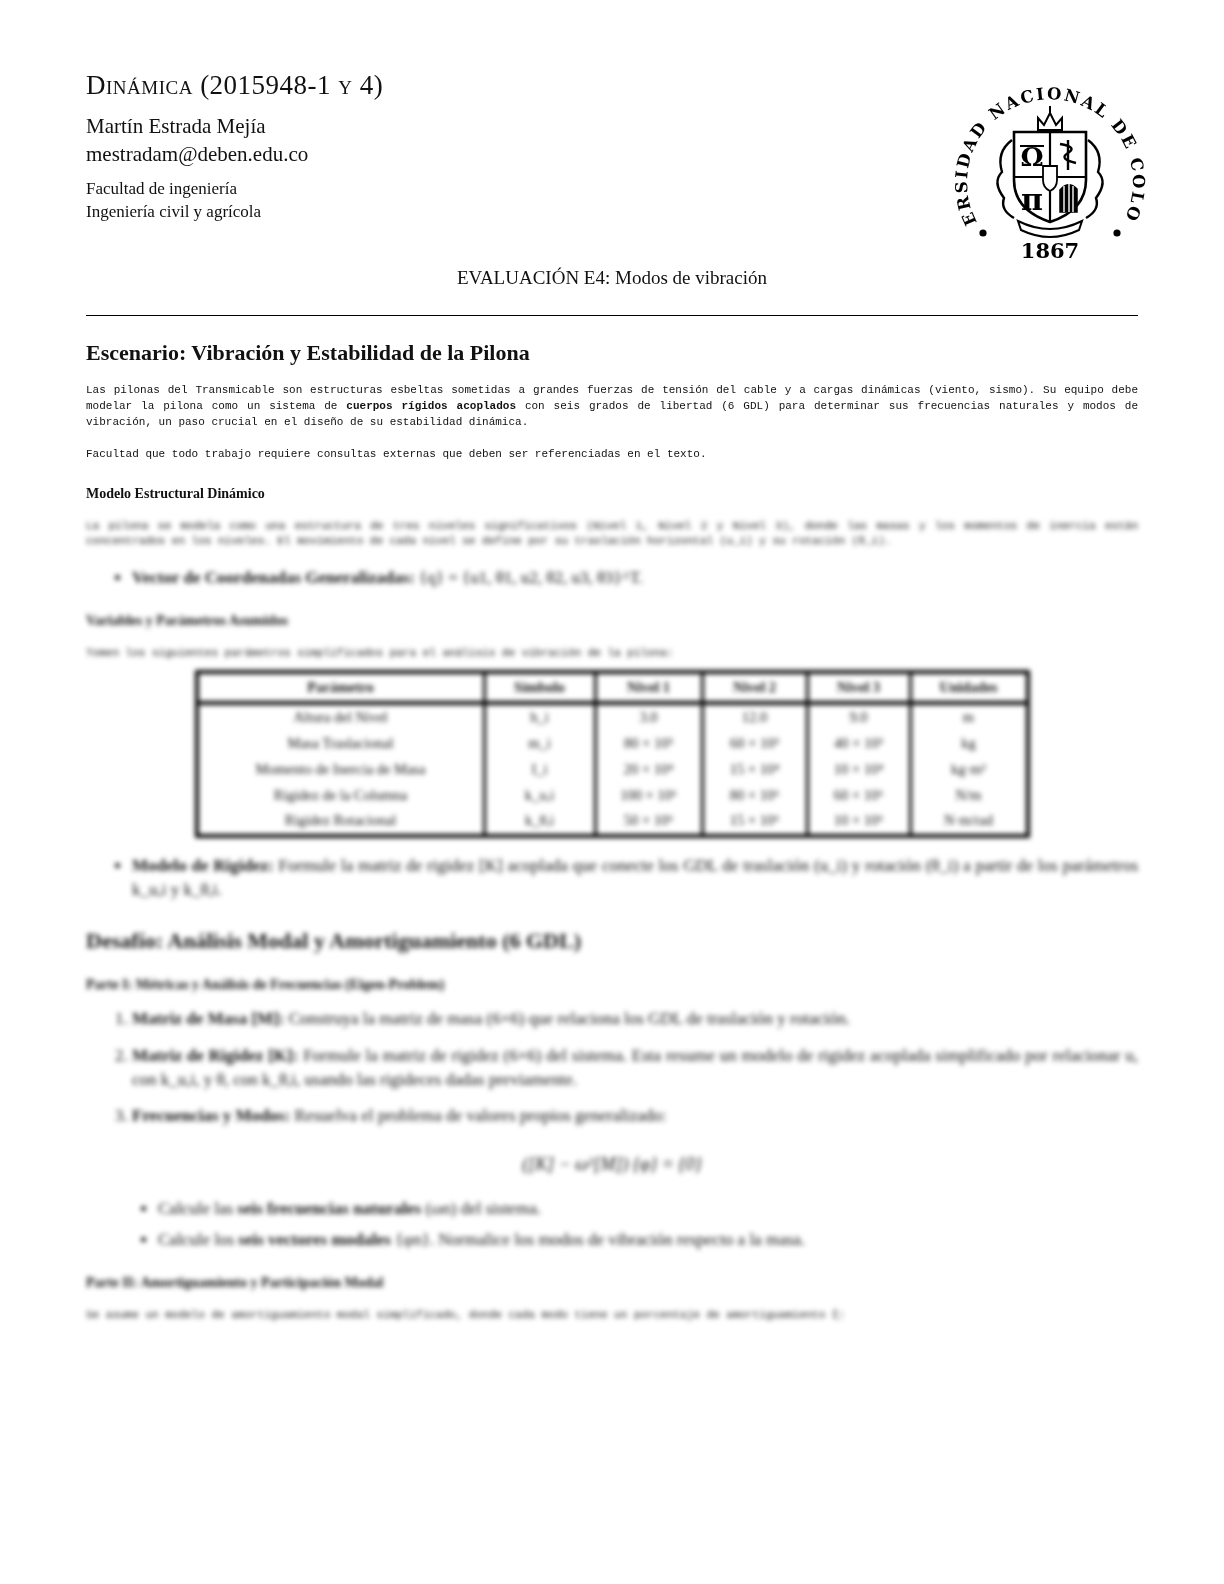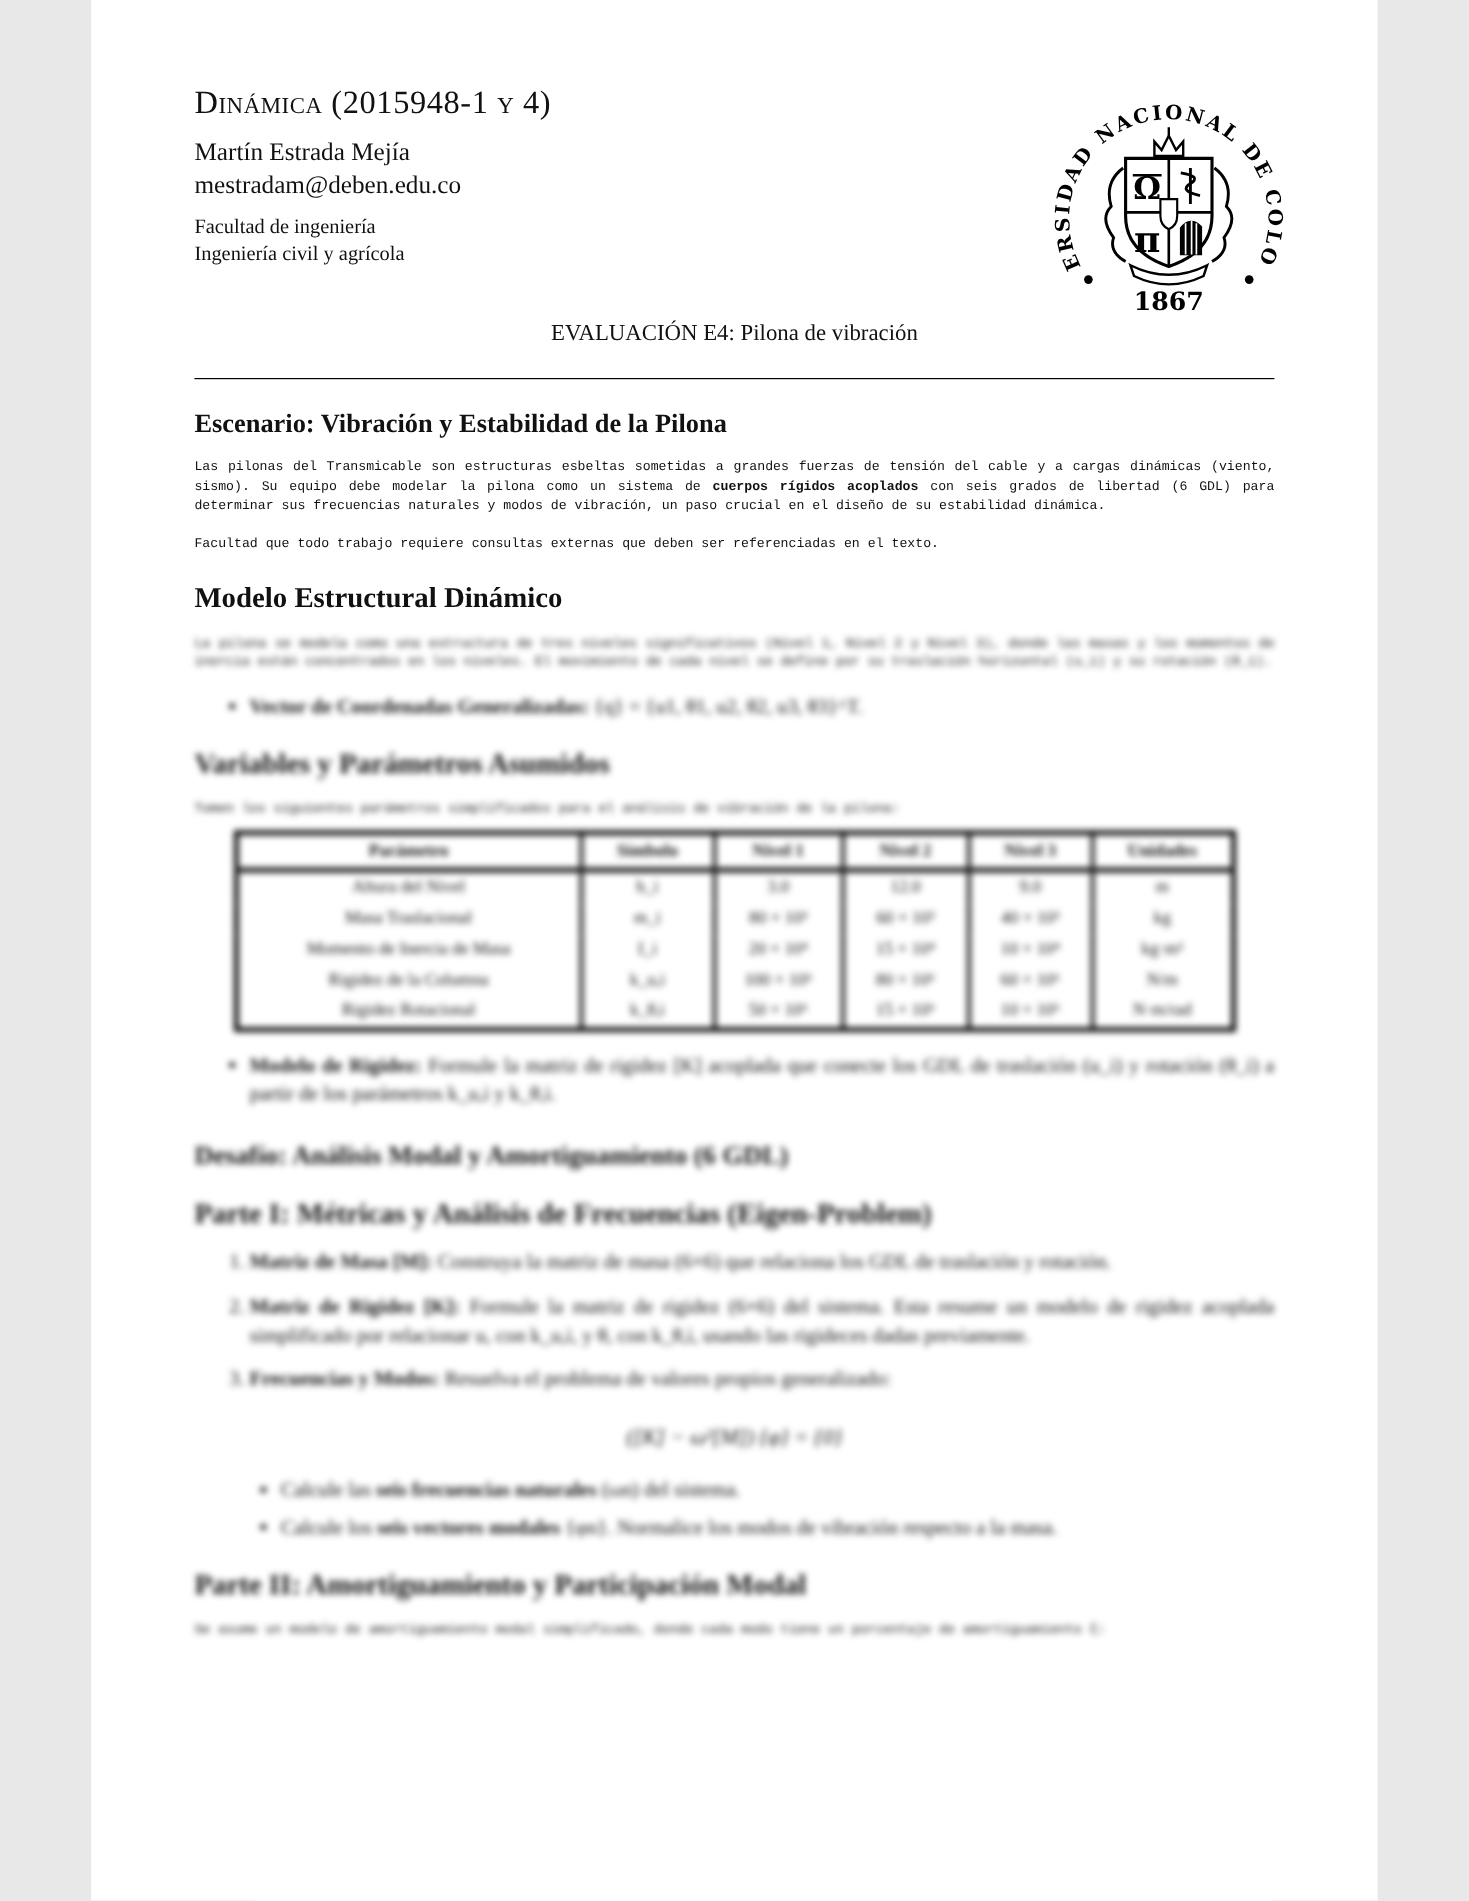--- a/index.html
+++ b/index.html
@@ -1,31 +1,31 @@
 <!DOCTYPE html>
 <html><head>
 <meta charset="utf-8">
 <style>
   html,body { margin:0; padding:0; background:#e8e8e8; }
   .page {
-    position:relative; width:1072px; height:1584px; margin:0 auto;
+    position:relative; width:1224px; height:1584px; margin:0 auto;
     background:#ffffff; color:#111;
     font-family:"Liberation Serif", serif;
     box-sizing:border-box; padding:70px 86px 0 86px; overflow:hidden;
   }
   .header { position:relative; }
   .course-title { font-size:27px; font-variant:small-caps; letter-spacing:0.5px; }
   .author-block { margin-top:12px; font-size:21px; line-height:1.32; }
   .dept-block { margin-top:10px; font-size:17px; line-height:1.32; }
   .seal { position:absolute; top:0; right:-12px; width:200px; height:200px; }
   .eval-title { margin-top:44px; text-align:center; font-size:19px; }
   hr.rule { margin:26px 0 0 0; border:none; border-top:1.6px solid #000; }
   h1.scenario { margin:24px 0 0 0; font-size:22px; font-weight:bold; }
   p.body { margin:17px 0 0 0; font-size:11px; line-height:1.42; text-align:justify;font-family:Liberation Mono, monospace; }
-  h3.sub { margin:23px 0 0 0; font-size:24px; font-weight:bold; }
+  h3.sub { margin:23px 0 0 0; font-size:14px; font-weight:bold; }
   h2.big { margin:26px 0 0 0; font-size:22px; font-weight:bold; }
   .fuzz { filter:blur(2.7px); }
   ul.blt { margin:16px 0 0 0; padding-left:46px; }
   ul.blt li { font-size:17px; line-height:1.42; text-align:justify; margin-top:6px; }
   ol.num { margin:14px 0 0 0; padding-left:46px; }
   ol.num li { font-size:17px; line-height:1.42; text-align:justify; margin-top:12px; }
   ul.sub2 { margin:22px 0 0 0; padding-left:72px; list-style-type:disc; }
   ul.sub2 li { font-size:17px; line-height:1.42; margin-top:7px; }
   .equation { margin-top:26px; text-align:center; font-size:18px; font-style:italic; }
   table.params {
@@ -93,21 +93,21 @@
         <line x1="119" y1="114" x2="119" y2="142" stroke="#fff" stroke-width="1.4"></line>
         <line x1="123" y1="116" x2="123" y2="142" stroke="#fff" stroke-width="1.4"></line>
 
         <path d="M 93,96 L 107,96 L 107,110 Q 107,118 100,121 Q 93,118 93,110 Z" fill="#fff" stroke="#000" stroke-width="1.8"></path>
 
         <path d="M 68,151 Q 100,167 132,151 L 129,160 Q 100,174 71,160 Z" fill="#fff" stroke="#000" stroke-width="2"></path>
       </svg>
     </div>
   </div>
 
-  <div class="eval-title">EVALUACIÓN E4: Pilona de vibración</div>
+  <div class="eval-title">EVALUACIÓN E4: Modos de vibración</div>
 
   <hr class="rule">
 
   <h1 class="scenario">Escenario: Vibración y Estabilidad de la Pilona</h1>
 
   <p class="body"><span>Las pilonas del Transmicable son estructuras esbeltas sometidas a grandes fuerzas de tensión del cable y a cargas dinámicas (viento, sismo). Su equipo debe modelar la pilona como un sistema de </span><b>cuerpos rígidos acoplados</b><span> con seis grados de libertad (6 GDL) para determinar sus frecuencias naturales y modos de vibración, un paso crucial en el diseño de su estabilidad dinámica.</span></p>
 
   <p class="body">Facultad que todo trabajo requiere consultas externas que deben ser referenciadas en el texto.</p>
 
   <h3 class="sub">Modelo Estructural Dinámico</h3>

